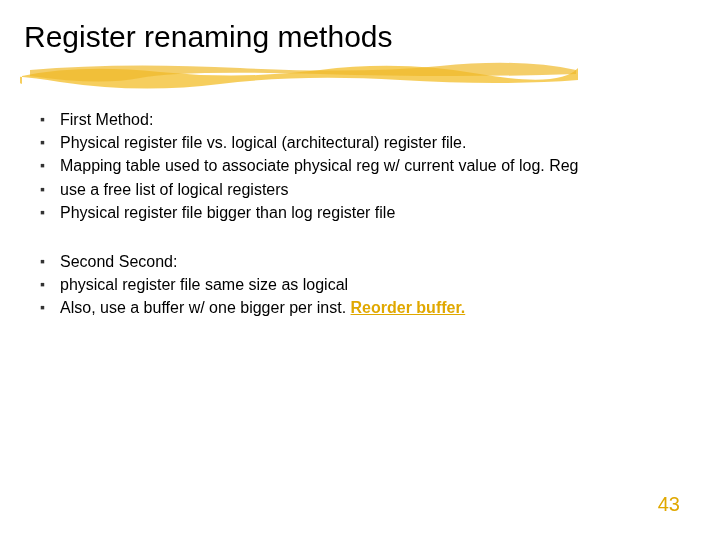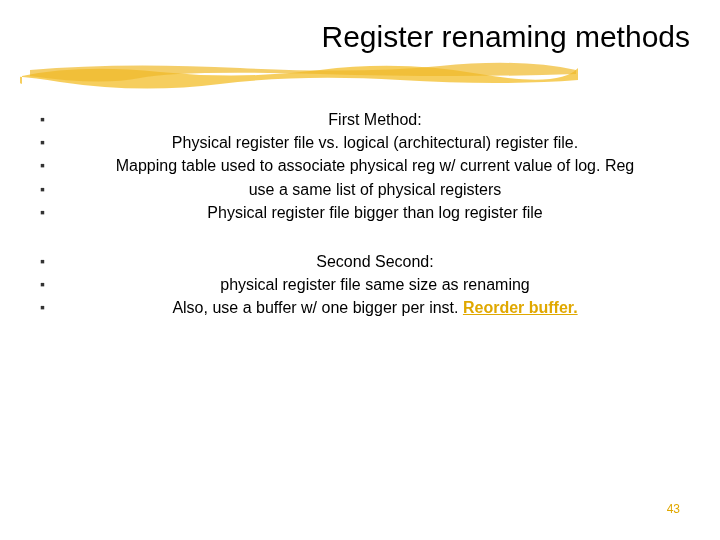--- a/index.html
+++ b/index.html
@@ -16,21 +16,20 @@
     height: 100%;
     padding: 20px 30px 30px 30px;
     position: relative;
   }
   .title {
     font-size: 30px;
     font-weight: 400;
     color: #000;
     margin-bottom: 4px;
     margin-left: -6px;
-    text-align: right;
   }
   .brush-underline {
     position: relative;
     width: 560px;
     height: 32px;
     margin-left: -10px;
     margin-bottom: 18px;
   }
   .brush-underline svg {
     width: 100%;
@@ -53,32 +52,31 @@
   .bullet-marker {
     width: 20px;
     flex: 0 0 20px;
     color: #333;
     font-size: 14px;
     line-height: 1.6;
     text-align: left;
   }
   .bullet-text {
     flex: 1;
-    text-align: center;
   }
   .reorder {
     font-weight: 700;
     text-decoration: underline;
     color: #e0a800;
   }
   .pagenum {
     position: absolute;
     bottom: 24px;
     right: 40px;
-    font-size: 12px;
+    font-size: 20px;
     color: #e0a800;
   }
 </style>
 </head>
 <body>
 
 <div class="slide">
 
   <h1 class="title">Register renaming methods</h1>
 
@@ -99,36 +97,36 @@
       <div class="bullet-line">
         <span class="bullet-marker">▪</span>
         <span class="bullet-text">Physical register file vs. logical (architectural) register file.</span>
       </div>
       <div class="bullet-line">
         <span class="bullet-marker">▪</span>
         <span class="bullet-text">Mapping table used to associate physical reg w/ current value of log. Reg</span>
       </div>
       <div class="bullet-line">
         <span class="bullet-marker">▪</span>
-        <span class="bullet-text">use a same list of physical registers</span>
+        <span class="bullet-text">use a free list of logical registers</span>
       </div>
       <div class="bullet-line">
         <span class="bullet-marker">▪</span>
         <span class="bullet-text">Physical register file bigger than log register file</span>
       </div>
     </div>
 
     <div class="bullet-group">
       <div class="bullet-line">
         <span class="bullet-marker">▪</span>
         <span class="bullet-text">Second Second:</span>
       </div>
       <div class="bullet-line">
         <span class="bullet-marker">▪</span>
-        <span class="bullet-text">physical register file same size as renaming</span>
+        <span class="bullet-text">physical register file same size as logical</span>
       </div>
       <div class="bullet-line">
         <span class="bullet-marker">▪</span>
         <span class="bullet-text"><span>Also, use a buffer w/ one bigger per inst.  </span><span class="reorder">Reorder buffer.</span></span>
       </div>
     </div>
 
   </div>
 
   <div class="pagenum">43</div>

